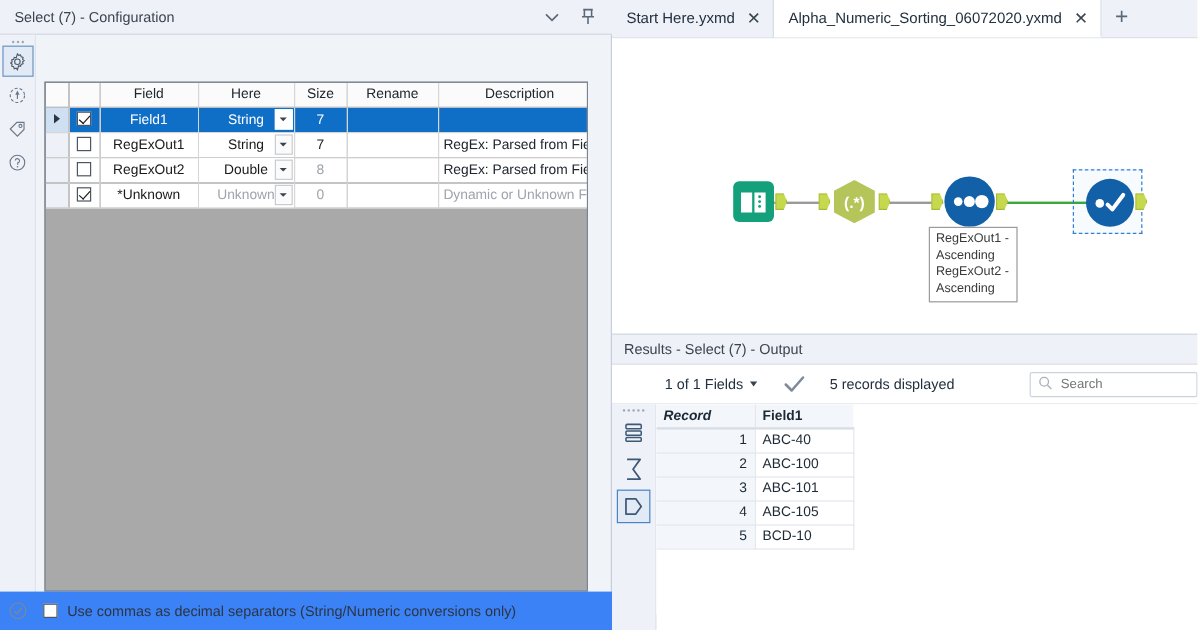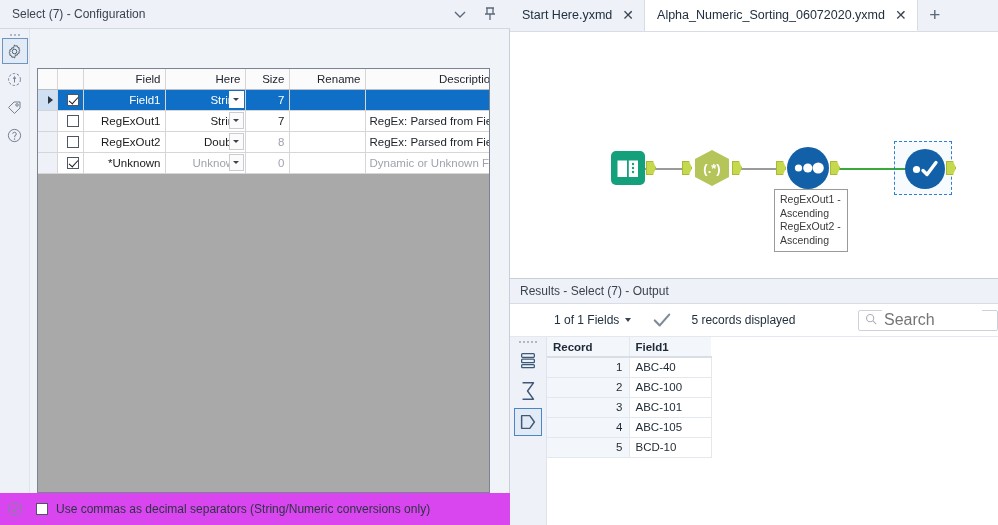--- a/index.html
+++ b/index.html
@@ -67,21 +67,21 @@
 
   
   #grid-wrap {
     position: absolute; left: 37px; top: 68px; width: 453px; height: 425px;
     border: 1px solid #7a8494; background: #a9a9a9; overflow: hidden;
   }
   table.fieldgrid { border-collapse: collapse; width: 453px; table-layout: fixed; }
   table.fieldgrid th, table.fieldgrid td {
     border-right: 1px solid #d6d6d6; border-bottom: 1px solid #d6d6d6;
     height: 21px; padding: 0 4px; font-size: 11.5px; font-weight: normal;
-    text-align: right; background: #ffffff; vertical-align: middle;
+    text-align: center; background: #ffffff; vertical-align: middle;
     overflow: hidden; white-space: nowrap;
   }
   table.fieldgrid th { background: #fbfbfb; color: #20262e; border-bottom:1px solid #b9bec7; height: 20px;}
   .col-marker { width: 19px; }
   .col-check  { width: 26px; }
   .col-field  { width: 82px; }
   .col-type   { width: 80px; }
   .col-size   { width: 44px; }
   .col-rename { width: 76px; }
   .col-desc   { width: 136px; }
@@ -109,21 +109,21 @@
   }
   tr.row-sel .ddbtn { background:#ffffff; border-color:#ffffff; }
   .ddcaret { width:0;height:0;border-left:3px solid transparent;border-right:3px solid transparent;border-top:3.5px solid #3a4450; }
   .muted { color: #9ea4ad; }
   .cell-size { }
   .desc { color:#20262e; }
 
   
   #bottom-row {
     position: absolute; left: 0; top: 493px; width: 510px; height: 32px;
-    display: flex; align-items: center; background:#d946ef;
+    display: flex; align-items: center; background:#3b82f6;
   }
   #bottom-check-ico { width: 30px; display:flex; align-items:center; justify-content:center; color:#6b7787;}
   #decimal-cb { margin-left: 6px; }
   #decimal-label { margin-left: 8px; font-size: 12px; color:#2c3542; }
 
   
   #right { position:absolute; left:510px; top:0; width:488px; height:525px; background:#ffffff; }
 
   
   #tabstrip {
@@ -177,37 +177,37 @@
     background:#ffffff; display:flex; align-items:center; border-bottom:1px solid #e4e8ee;gap:12px;
   }
   #fields-sel { margin-left:44px; font-size:12px; color:#22303f; display:flex; align-items:center; gap:6px; cursor:pointer;}
   #check-ok { margin-left:10px; color:#6f7d8c; display:flex; align-items:center;}
   #rec-count { margin-left:8px; font-size:12px; color:#22303f; }
   #search-box {
     margin-left:auto; margin-right:0px; width:140px; height:21px;
     border:1px solid #ccd2dc; border-radius:2px; background:#fff;
     display:flex; align-items:center; gap:5px; padding-left:6px;
   }
-  #search-input { border:0; outline:0; font-size:16px; color:#0369a1; width:100px; font-family:"Liberation Sans", sans-serif;}
+  #search-input { border:0; outline:0; font-size:11px; color:#0369a1; width:100px; font-family:"Liberation Sans", sans-serif;}
 
   
   #res-rail { position:absolute; left:0; top:58px; width:37px; height:189px; background:#eef1f7; border-right:1px solid #dfe4ec;}
   .res-dots { display:flex; gap:2px; justify-content:center; padding-top:4px;}
   .res-dots i { width:2px;height:2px;background:#9aa6b6;display:block;border-radius:50%;}
   .res-btn { width:28px;height:28px;margin:3px auto 0;display:flex;align-items:center;justify-content:center;cursor:pointer;color:#3e5878;}
   .res-btn.active { border:1px solid #4a86c6; background:#e2ebf5;}
 
   
   #res-grid { position:absolute; left:37px; top:58px; width:451px; height:175px; background:#fff; overflow:hidden;}
   table.resgrid { border-collapse:collapse; table-layout:fixed;}
   table.resgrid th, table.resgrid td {
     height:20px; font-size:11.5px; padding:0 6px; border-bottom:1px solid #e3e7ee; font-weight:normal; white-space:nowrap;
   }
   table.resgrid th { background:#f3f6fa; color:#1d2935; font-weight:bold; text-align:left; border-bottom:2px solid #d9dee6;}
-  th.h-record { width:82px; text-align:right; padding-right:8px; border-right:1px solid #e3e7ee;}
+  th.h-record { width:82px; text-align:right; padding-right:8px; border-right:1px solid #e3e7ee;font-style:italic;}
   th.h-field  { width:82px; border-bottom:2px solid #8fc653; }
   td.c-record { text-align:right; background:#f3f6fa; color:#1d2935; padding-right:8px; border-right:1px solid #e3e7ee;}
   td.c-field  { background:#ffffff; color:#1d2935; border-right:1px solid #e3e7ee;}
 </style>
 </head>
 <body>
 
 <div id="root">
 
   <div id="config-panel">

